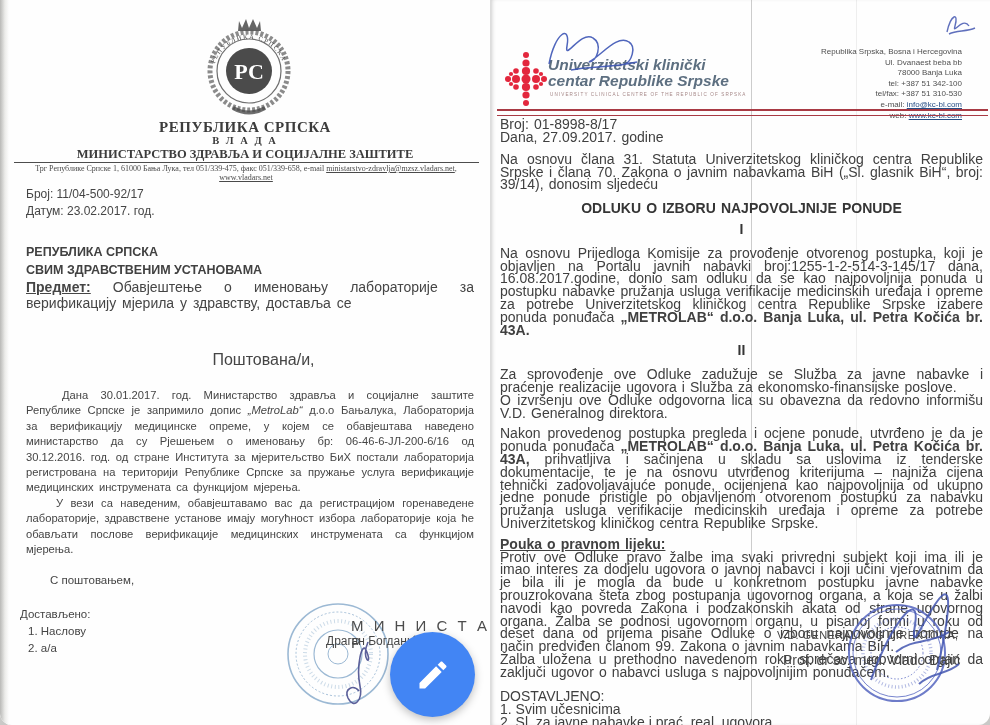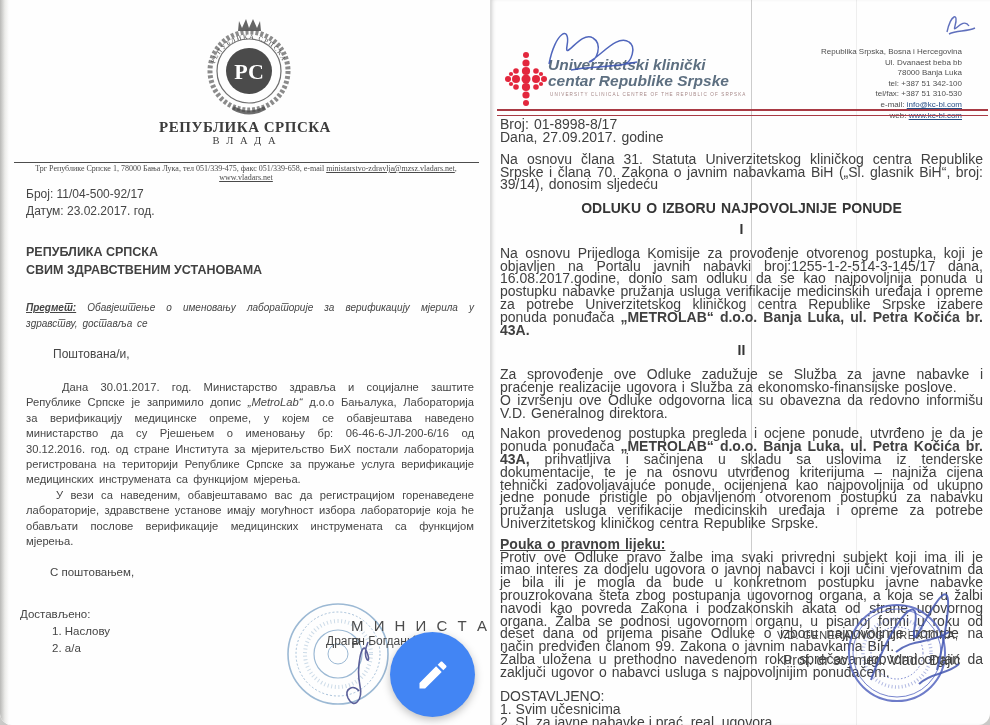--- a/index.html
+++ b/index.html
@@ -7,34 +7,34 @@
           border-radius:0 0 12px 12px;font-family:"Liberation Sans",sans-serif;}
   .abs{position:absolute;}
   .page{position:absolute;top:0;height:725px;background:#fefefe;}
   .page-left{left:0;width:490px;}
   .page-right{left:490px;width:500px;box-shadow:inset 3px 0 5px -3px rgba(0,0,0,.28);border-left:1px solid #ddd;}
   .edge{position:absolute;left:0;top:0;bottom:0;width:9px;
         background:linear-gradient(to right,#b9b9b7,#ececea 55%,#fefefe);}
   
   .serif{font-family:"Liberation Serif",serif;}
   .lp-org{top:119px;left:0;right:0;text-align:center;font-size:15px;font-weight:bold;color:#3c3c3c;letter-spacing:.5px;}
-  .lp-gov{top:135px;left:0;right:0;text-align:center;font-size:10.5px;font-weight:normal;color:#3c3c3c;letter-spacing:2px;}
+  .lp-gov{top:135px;left:0;right:0;text-align:center;font-size:10.5px;font-weight:bold;color:#3c3c3c;letter-spacing:2px;}
   .lp-min{top:147px;left:0;right:0;text-align:center;font-size:12.5px;font-weight:bold;color:#3c3c3c;}
   .lp-rule{top:162px;left:14px;right:11px;border-top:1.6px solid #4d4d4d;}
   .lp-addr{top:164px;left:8px;right:6px;text-align:center;font-size:8px;color:#4a4a4a;}
   .lp-flow{top:186px;left:26px;right:16px;color:#454545;}
   .lp-meta{font-size:12px;line-height:17px;}
   .lp-recip{margin-top:23px;font-size:12.5px;line-height:18px;font-weight:bold;color:#414141;}
-  .lp-subject{margin-top:21px;font-size:10px;line-height:16px;text-align:justify;word-spacing:2px;font-style:italic;}
-  .lp-salut{margin-top:15px;font-size:12px;text-indent:27px;}
+  .lp-subject{font-size:14px;line-height:16px;text-align:justify;word-spacing:2px;}
+  .lp-salut{margin-top:40px;font-size:16px;text-indent:27px;text-align:center;}
   .lp-body{margin-top:19px;font-size:11.2px;line-height:15.4px;text-align:justify;word-spacing:2.2px;}
   .lp-body p{margin:0;}
   .lp-close{margin-top:17px;font-size:11.5px;text-indent:24px;}
   .lp-deliv{top:606px;left:20px;font-size:11.5px;line-height:17px;color:#454545;}
-  .lp-deliv .it{margin-left:32px;}
+  .lp-deliv .it{margin-left:8px;}
   .u{text-decoration:underline;} .b{font-weight:bold;} .i{font-style:italic;}
   .minister-role{top:617px;left:351px;font-size:15px;letter-spacing:3px;color:#4c4c4c;}
   .minister-name{top:634px;left:326px;font-size:12px;color:#474747;}
   
   .rp-contact{top:47px;right:29px;text-align:right;font-size:8px;line-height:10.6px;color:#4f4f4f;}
   .rp-link{color:#274e86;text-decoration:underline;margin-top:40px;}
   .logo-text{top:57px;left:57px;font-size:15.5px;line-height:15.5px;font-weight:bold;font-style:italic;color:#5d6f80;}
   .logo-cap{top:92px;left:59px;font-size:4.6px;letter-spacing:1.1px;color:#a58787;}
   .red-rule{top:109px;left:6px;right:3px;height:4px;border-top:2.4px solid #a93a44;border-bottom:1px solid #a93a44;}
   .rp-flow{top:118px;left:9px;right:8px;color:#404040;font-size:14px;line-height:12.8px;}
@@ -70,23 +70,24 @@
       <circle cx="56" cy="58" r="23" fill="#4b4b4b"></circle>
       <text x="56" y="66" font-family="Liberation Serif, serif" font-size="22" font-weight="bold" fill="#ffffff" text-anchor="middle">РС</text>
       <text font-size="6.5" fill="#4a4a4a" letter-spacing="1.4" font-family="Liberation Serif, serif">
         <textPath href="#arcT" startOffset="10%">РЕПУБЛИКА СРПСКА</textPath>
       </text>
       <path d="M40,95 q16,9 32,0" fill="none" stroke="#4a4a4a" stroke-width="4" opacity=".8"></path>
     </svg>
 
     <div class="abs serif lp-org">РЕПУБЛИКА СРПСКА</div>
     <div class="abs serif lp-gov">В Л А Д А</div>
+    <div class="abs serif lp-min">МИНИСТАРСТВО ЗДРАВЉА И СОЦИЈАЛНЕ ЗАШТИТЕ</div>
     <div class="abs lp-rule"></div>
     <div class="abs serif lp-addr">
-      <span>Трг Републике Српске 1, 78000 Бања Лука, тел 051/339-475, факс 051/339-658, e-mail </span><span class="u">ministarstvo-zdravlja@mzsz.vladars.net</span><span>, </span><span class="u">www.vladars.net</span>
+      <span>Трг Републике Српске 1, 61000 Бања Лука, тел 051/339-475, факс 051/339-658, e-mail </span><span class="u">ministarstvo-zdravlja@mzsz.vladars.net</span><span>, </span><span class="u">www.vladars.net</span>
     </div>
 
     <div class="abs lp-flow" style="position:absolute;">
       <div class="lp-meta">
         <span>Број:</span>
         <span>11/04-500-92/17</span>
       </div>
       <div class="lp-meta">
         <span>Датум:</span>
         <span>23.02.2017. год.</span>

